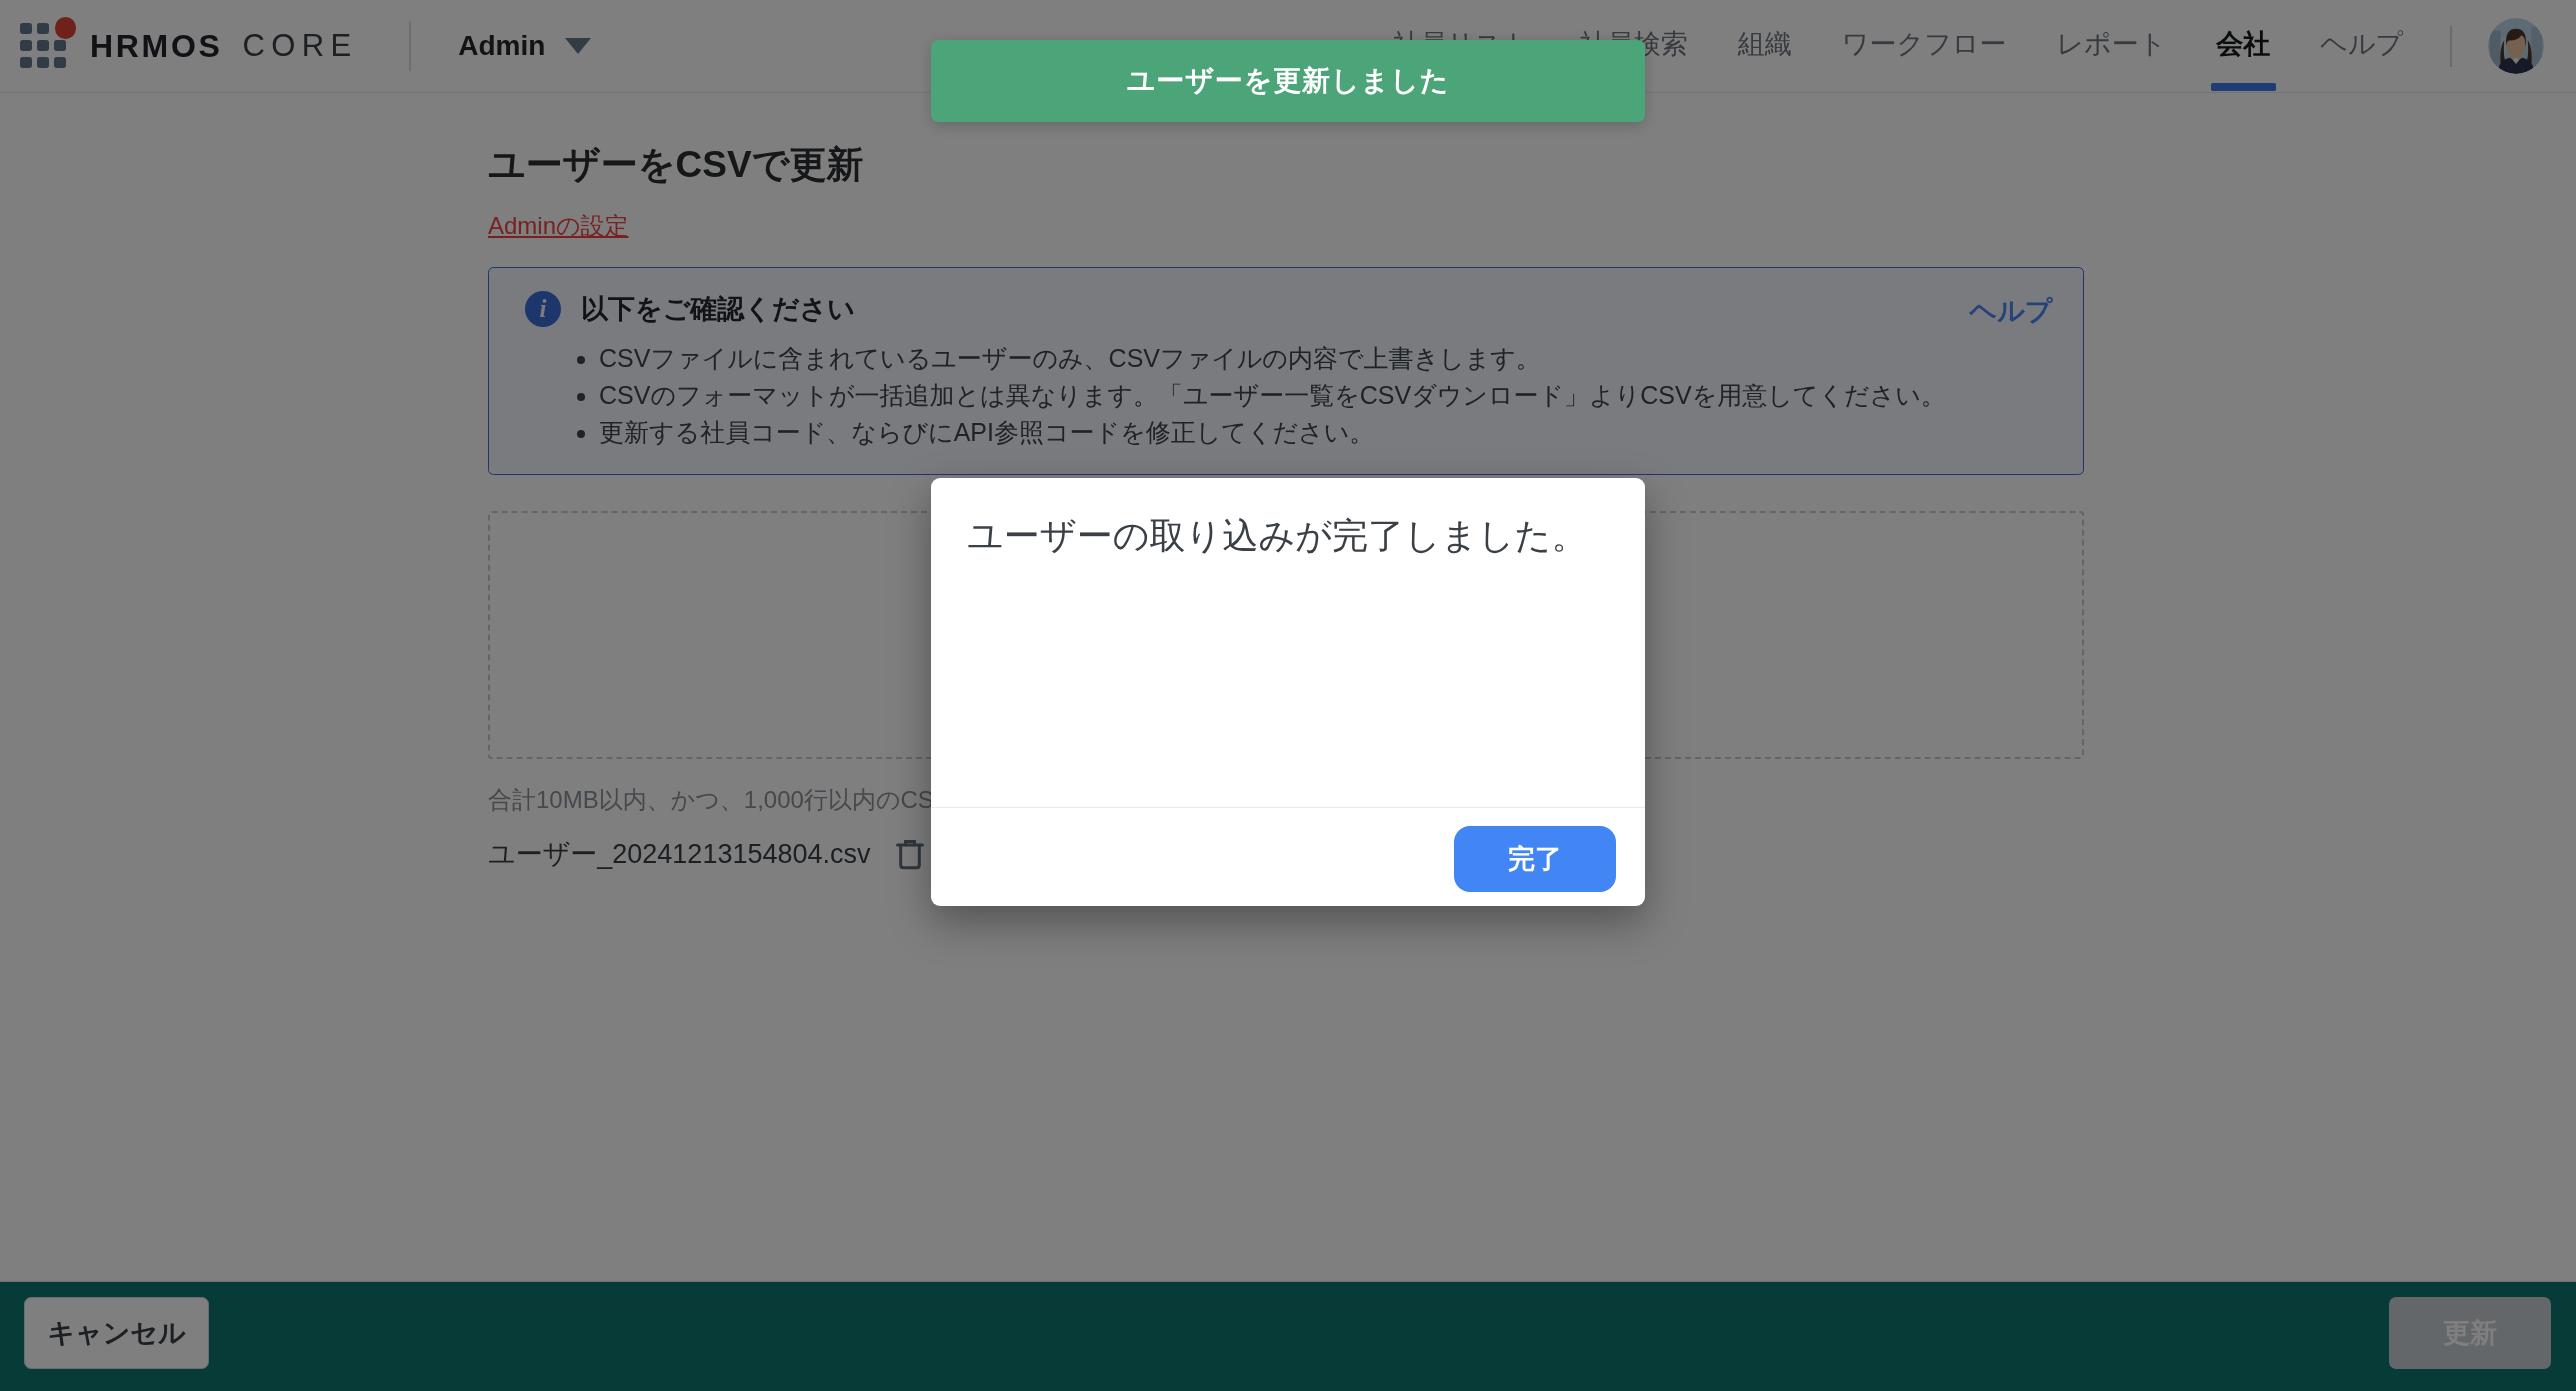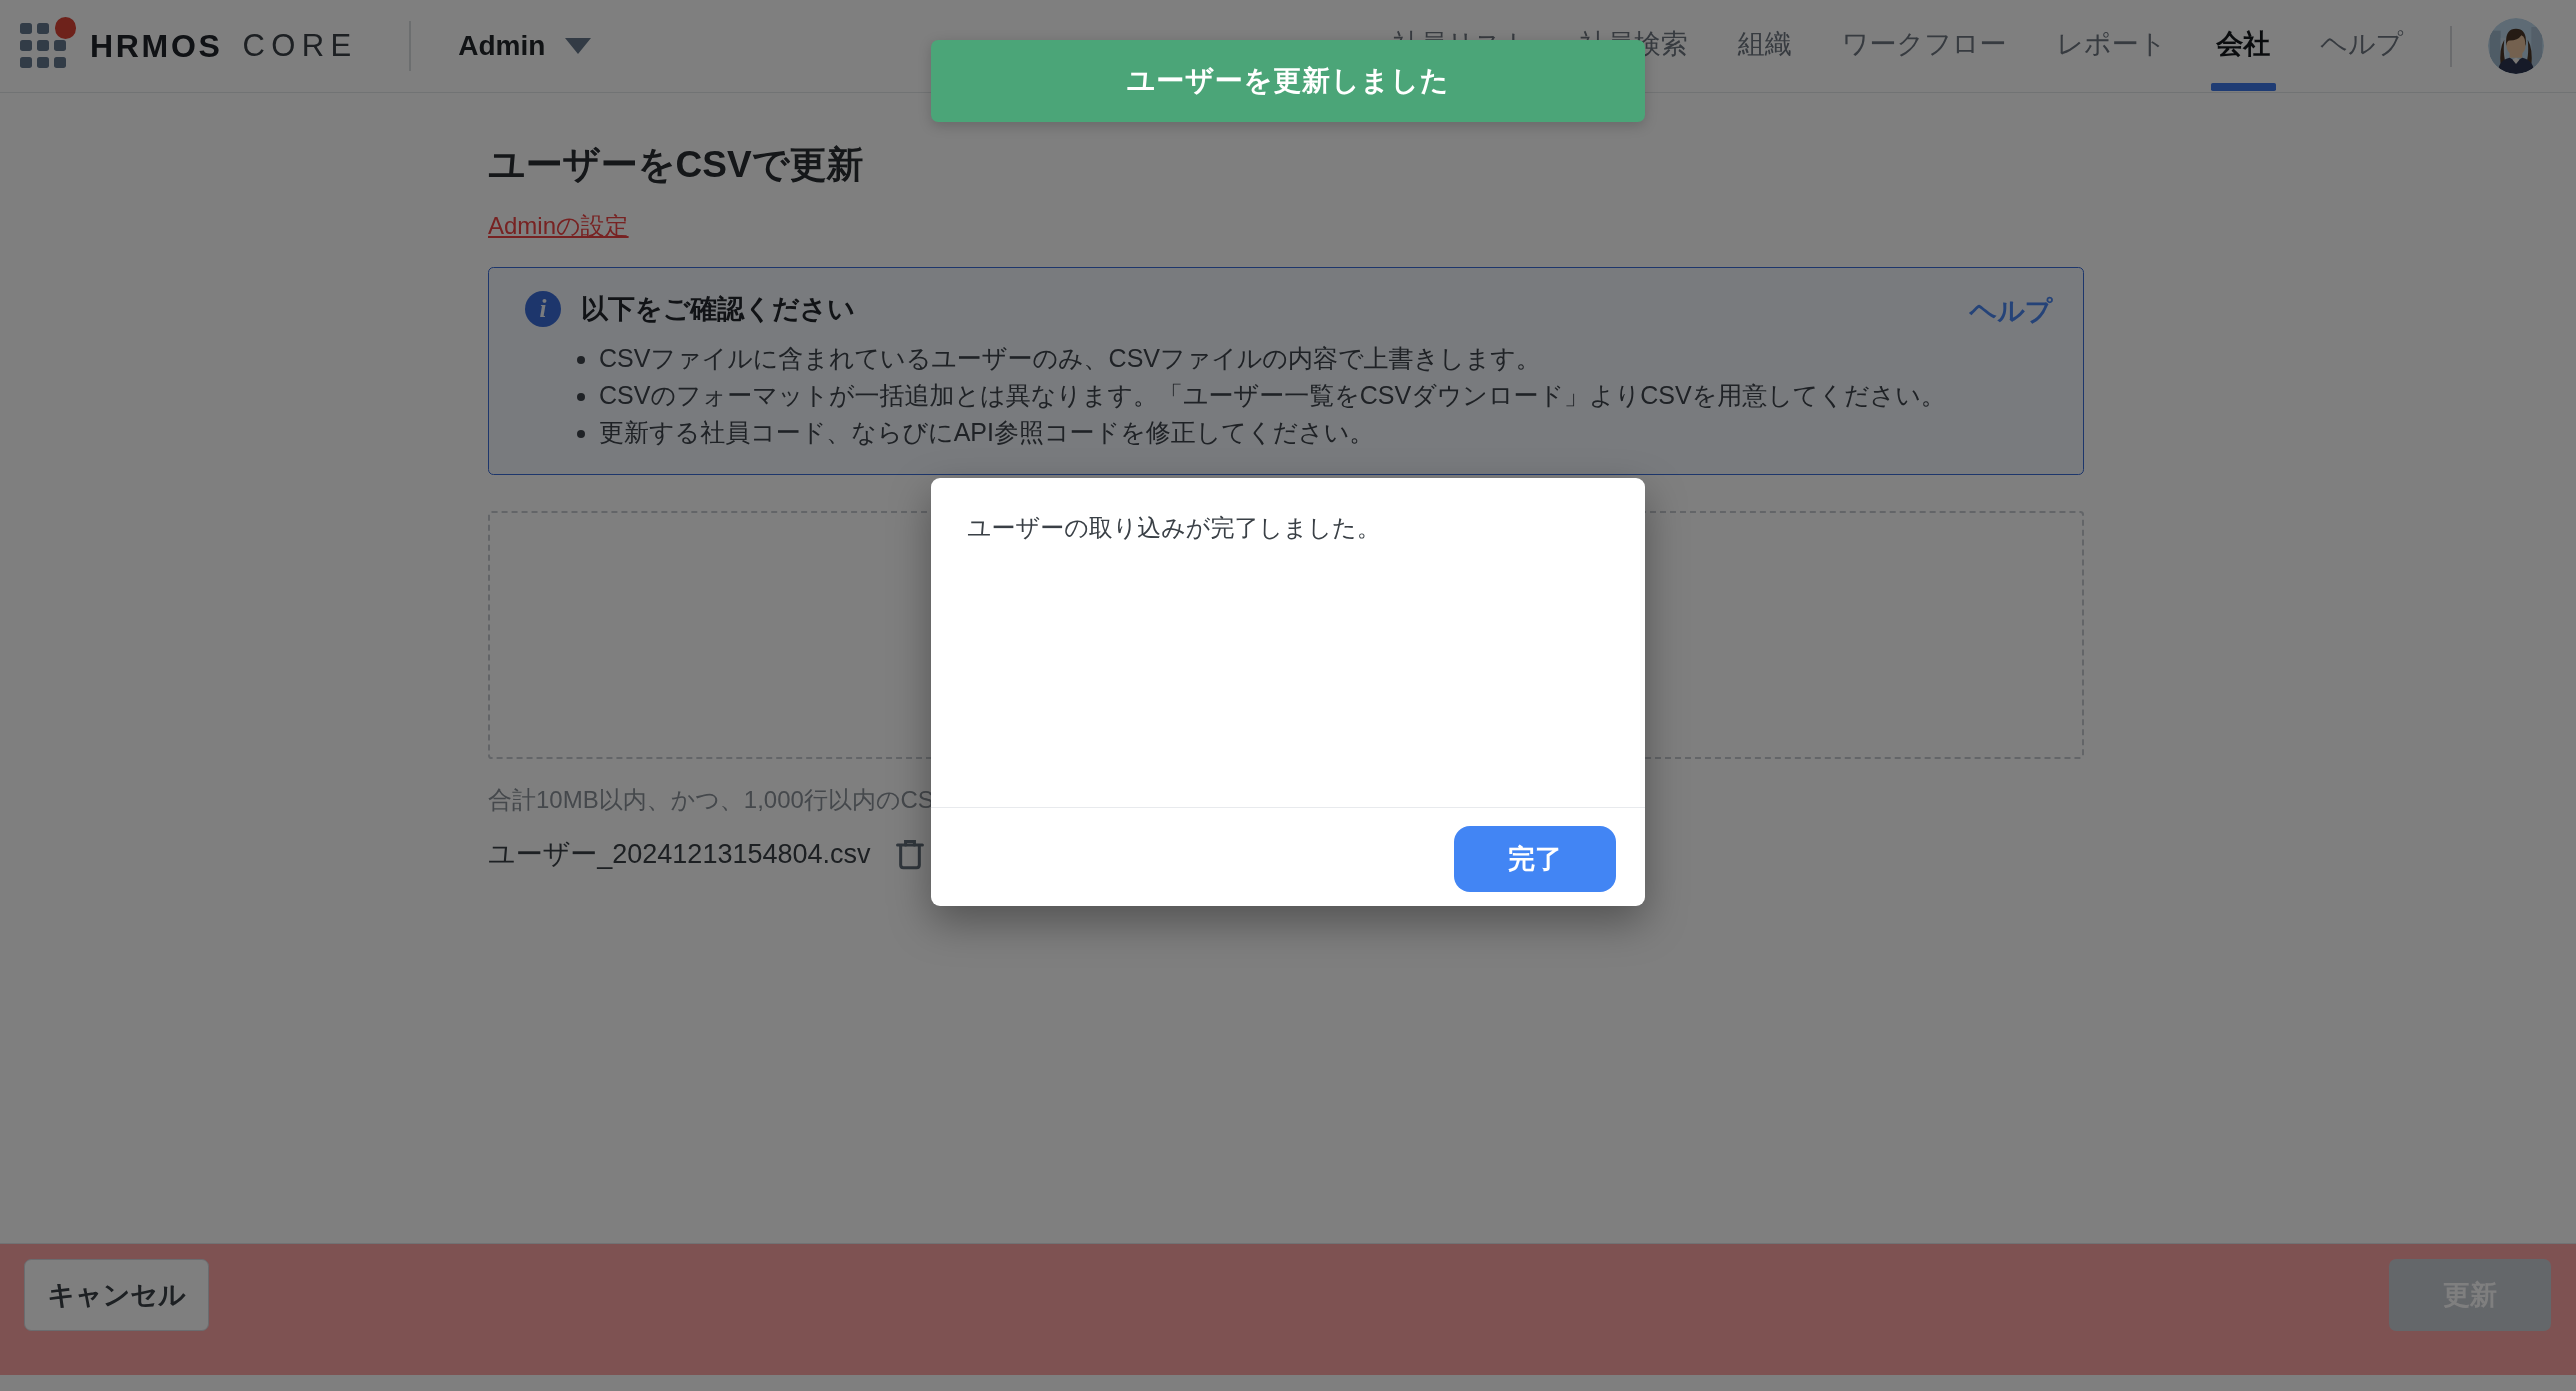--- a/index.html
+++ b/index.html
@@ -47,36 +47,36 @@
   .notice-list { margin: 12.6px 0 0 56px; }
   .notice-list li { font-size: 25px; color: #3f454c; line-height: 37px; list-style: disc; margin-left: 18px; }
 
   .dropzone { margin-top: 36px; width: 1596px; height: 248px; border: 2.7px dashed #c6cbd1; border-radius: 3.6px; background: #fff; }
   .upload-hint { margin-top: 25px; font-size: 24px; color: #8a9198; }
   .file-row { margin-top: 20px; display: flex; align-items: center; gap: 23px; }
   .file-name { font-size: 27px; color: #3a4046; }
   .trash-btn { width: 32px; height: 34px; cursor: pointer; display: inline-flex; }
 
   
-  .action-bar { position: absolute; left: 0; bottom: 16px; width: 2576px; height: 132px; background: #fca5a5; border-top: 1.8px solid #e2e5e8; z-index: 1; }
+  .action-bar { position: absolute; left: 0; bottom: 0; width: 2576px; height: 110px; background: #0f766e; border-top: 1.8px solid #e2e5e8; z-index: 1; }
   .btn { position: absolute; display: flex; align-items: center; justify-content: center; border-radius: 7.2px; font-size: 27px; font-weight: 700; cursor: pointer; }
   .btn-cancel { left: 24px; top: 15.3px; width: 185px; height: 72px; background: #fff; border: 1.8px solid #d5d9de; color: #3a4046; }
   .btn-submit { right: 25px; top: 15.3px; width: 162px; height: 72px; background: #c9ced5; color: #ffffff; border: none; }
 
   
   .overlay { position: absolute; inset: 0; background: rgba(0,0,0,0.5); z-index: 10; }
 
   .toast { position: absolute; left: 931px; top: 40px; width: 714px; height: 82px; background: #4ba578; border-radius: 7.2px;
     display: flex; align-items: center; justify-content: center; z-index: 30; box-shadow: 0 3.6px 12.6px rgba(0,0,0,0.18); }
   .toast-msg { color: #ffffff; font-size: 28px; font-weight: 700; letter-spacing: 0.9px; }
 
   .modal { position: absolute; left: 931px; top: 478px; width: 714px; height: 428px; background: #ffffff; border-radius: 9px;
     z-index: 40; box-shadow: 0 16px 41px rgba(0,0,0,0.35); display: flex; flex-direction: column; }
   .modal-body { height: 329px; padding: 34px 36px; }
-  .modal-msg { font-size: 24px; color: #3a4046; }
+  .modal-msg { font-size: 36px; color: #3a4046; }
   .modal-footer { border-top: 1.8px solid #e8eaed; flex: 1; position: relative; }
   .btn-done { position: absolute; right: 29px; top: 18px; width: 162px; height: 66px; background: #4285f4; color: #fff;
     font-size: 27px; font-weight: 700; border: none; border-radius: 16px; display: flex; align-items: center; justify-content: center; cursor: pointer; }
 </style>
 </head>
 <body>
 
 <div class="screen">
 
   <header class="topbar">

